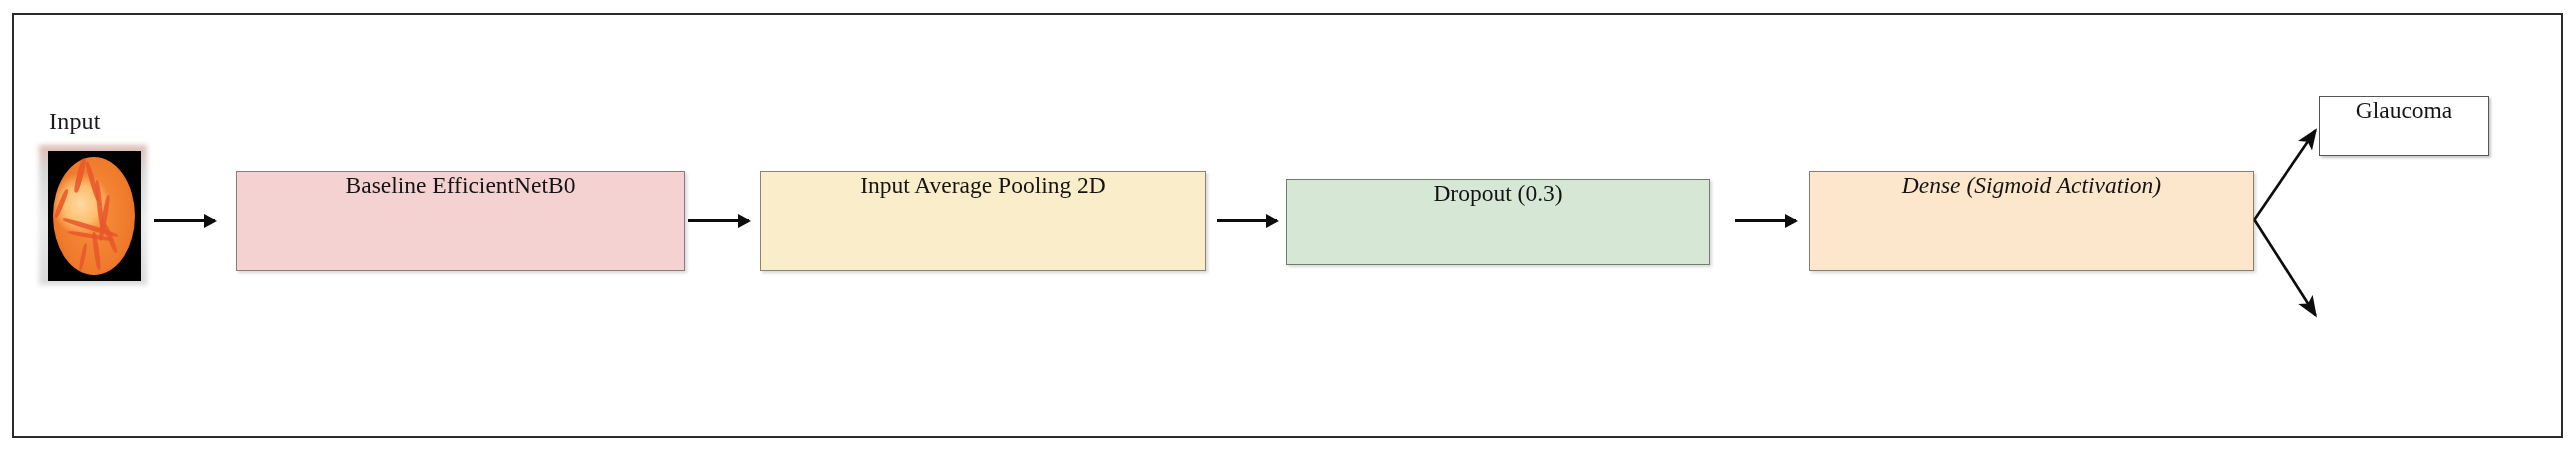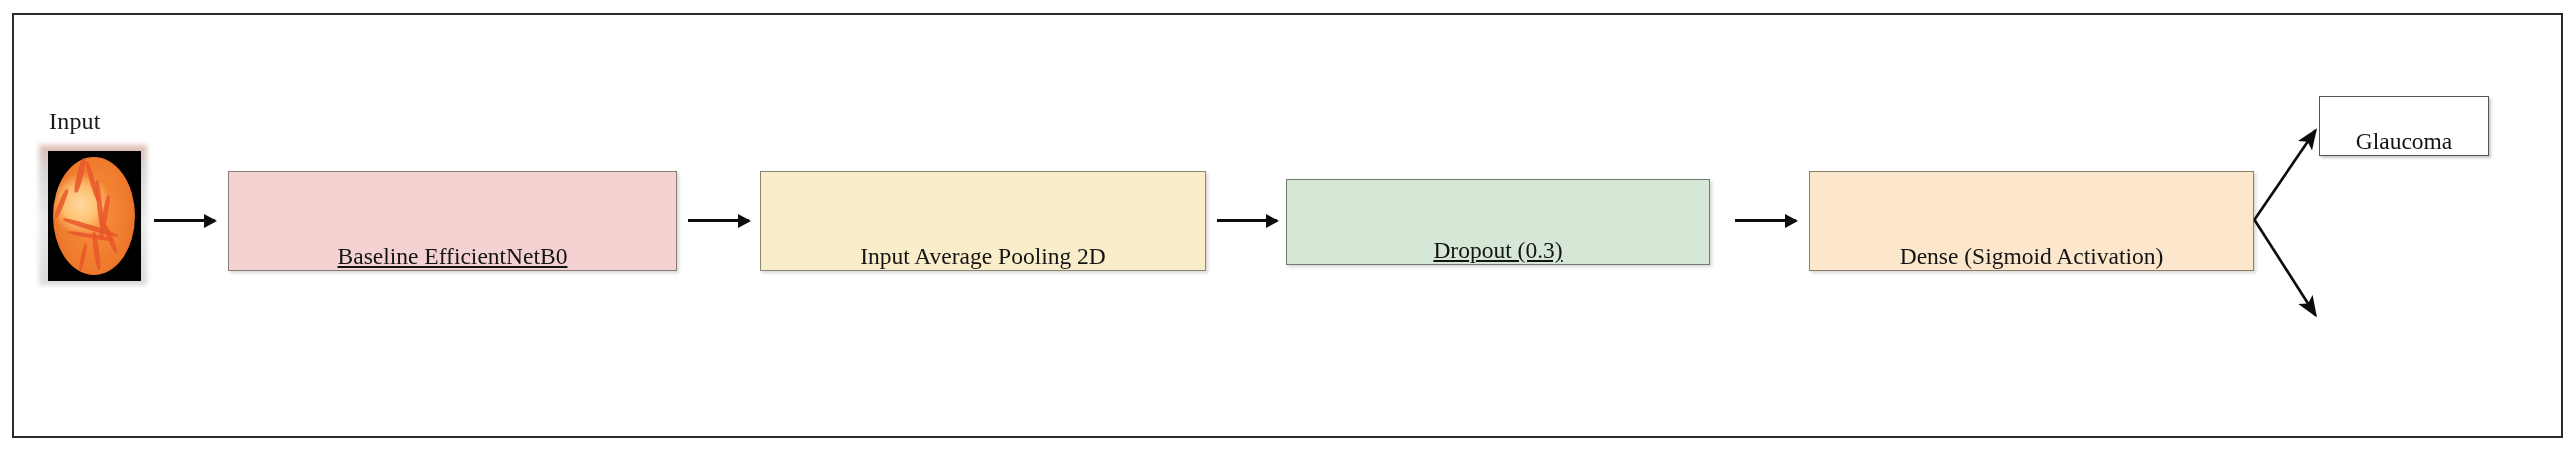--- a/index.html
+++ b/index.html
@@ -82,31 +82,31 @@
     position: absolute;
     background: #e8562a;
     opacity: 0.85;
     border-radius: 40%;
   }
   
   .box {
     position: absolute;
     box-sizing: border-box;
     display: flex;
-    align-items: flex-end;
+    align-items: flex-start;
     justify-content: center;
     font-size: 23.5px;
     color: #141414;
     white-space: nowrap;
     box-shadow: 2.4px 2.4px 3.1px rgba(0,0,0,0.16);
   }
   .box.b-pink   { background: #f5d2d2; border: 1.6px solid #8a7a78; }
   .box.b-cream  { background: #faedc9; border: 1.6px solid #8a8470; }
   .box.b-green  { background: #d7e7d5; border: 1.6px solid #6f7d6d; }
-  .box.b-peach  { background: #fce6cc; border: 1.6px solid #8c7c6b; }
+  .box.b-peach  { background: #fce6cc; border: 1.6px solid #8c7c6b; font-style: italic; }
   .box.b-white  { background: #ffffff; border: 1.6px solid #555555; box-shadow: 1.6px 1.6px 2.4px rgba(0,0,0,0.22); }
   
   .arrow-h {
     position: absolute;
     height: 3.1px;
     background: #0d0d0d;
   }
   .arrow-h::after {
     content: "";
     position: absolute;
@@ -149,33 +149,33 @@
         <div class="vessel" style="left:41px;top:75px;width:4.7px;height:38px;transform:rotate(-8deg);"></div>
         <div class="vessel" style="left:6.3px;top:31px;width:4.7px;height:31px;transform:rotate(22deg);"></div>
         <div class="vessel" style="left:55px;top:66px;width:4.7px;height:31px;transform:rotate(-22deg);"></div>
         <div class="vessel" style="left:28px;top:86px;width:3.9px;height:28px;transform:rotate(12deg);"></div>
       </div>
     </div>
   </div>
 
   <div class="arrow-h" style="left:154px; top:219px; width:61px;"></div>
 
-  <div class="box b-pink" style="left:228px; top:171px; width:449px; height:100px;text-decoration:underline;">
+  <div class="box b-pink" style="left:236px; top:171px; width:449px; height:100px;">
     <span>Baseline EfficientNetB0</span>
   </div>
 
   <div class="arrow-h" style="left:688px; top:219px; width:61px;"></div>
 
   <div class="box b-cream" style="left:760px; top:171px; width:446px; height:100px;">
     <span>Input Average Pooling 2D</span>
   </div>
 
   <div class="arrow-h" style="left:1217px; top:219px; width:60px;"></div>
 
-  <div class="box b-green" style="left:1286px; top:179px; width:424px; height:86px;text-decoration:underline;">
+  <div class="box b-green" style="left:1286px; top:179px; width:424px; height:86px;">
     <span>Dropout (0.3)</span>
   </div>
 
   <div class="arrow-h" style="left:1735px; top:219px; width:61px;"></div>
 
   <div class="box b-peach" style="left:1809px; top:171px; width:445px; height:100px;">
     <span>Dense (Sigmoid Activation)</span>
   </div>
 
   <svg class="branch-svg" viewBox="0 0 120 340">

